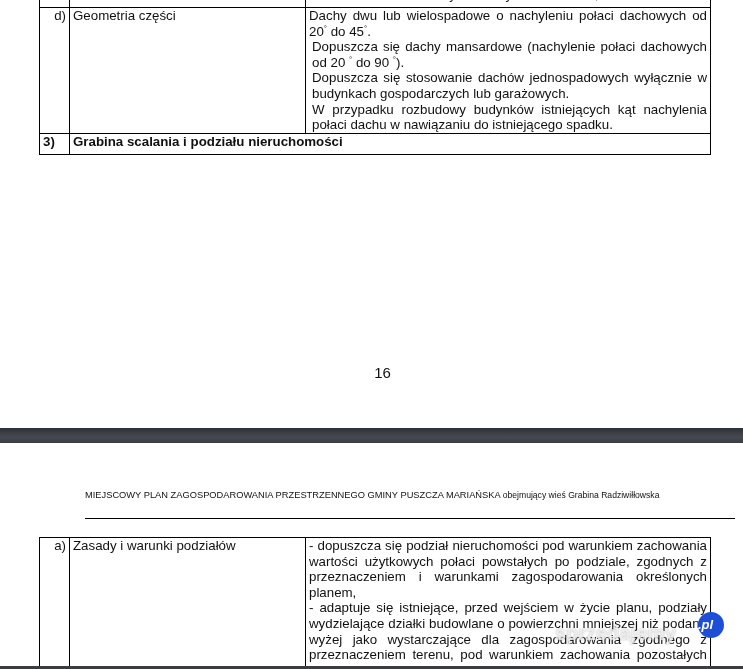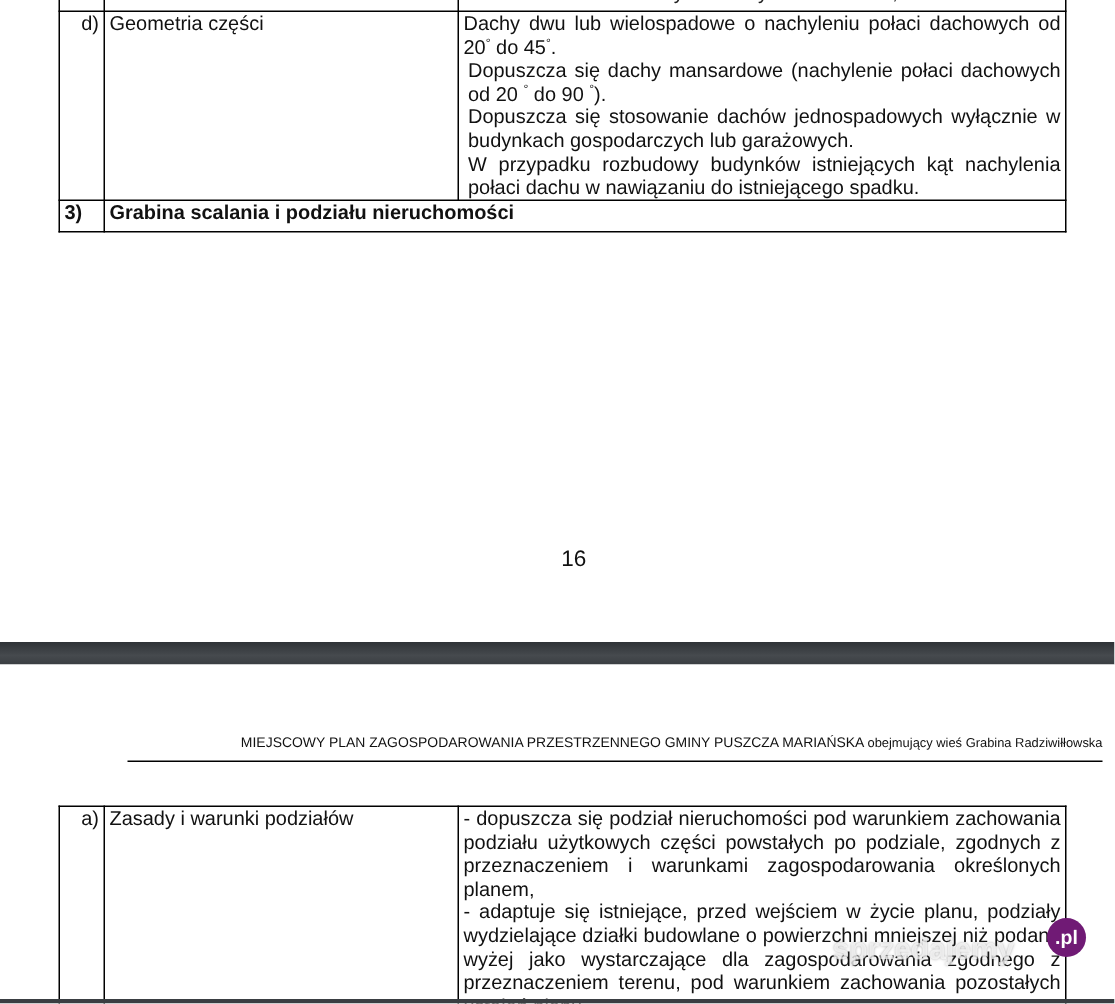--- a/index.html
+++ b/index.html
@@ -45,22 +45,22 @@
   #t2 { top:537px; }
 
   sup { font-size:8px; vertical-align:5px; line-height:0; }
 
   .page-number {
     position:absolute; top:364px; left:0; width:765px; text-align:center;
     font-size:15px;
   }
   .running-header {
     position:absolute; top:490px; left:85px; width:650px;
-    border-bottom:1px solid #000; text-align:right;
-    font-size:9.3px; line-height:10px; padding-bottom:7px;
+    border-bottom:1px solid #000; text-align:left;
+    font-size:9.3px; line-height:10px; padding-bottom:18px;
     white-space:nowrap;
   }
   .running-header .small { font-size:8.6px; }
 
   .watermark-remax {
     position:absolute; left:330px; top:2px; width:80px; height:50px;
     border-radius:50%;
     background:radial-gradient(ellipse at 50% 30%, rgba(220,80,90,0.18), rgba(120,150,200,0.12) 60%, rgba(255,255,255,0) 75%);
     pointer-events:none;
   }
@@ -72,22 +72,22 @@
     position:absolute; left:555px; top:612px; height:40px; width:170px;
     pointer-events:none;
   }
   .watermark-sprzedajemy .txt {
     position:absolute; left:0; top:10px; font-size:20px; font-weight:bold;
     color:rgba(255,255,255,0.7); text-shadow:0 0 2px rgba(120,120,120,0.6);
     letter-spacing:0px;
   }
   .watermark-sprzedajemy .dot {
     position:absolute; left:143px; top:0; width:26px; height:26px; border-radius:50%;
-    background:#701a75; color:#fff; font-size:13px; font-weight:bold;
-    text-align:center; line-height:26px;
+    background:#1d4ed8; color:#fff; font-size:13px; font-weight:bold;
+    text-align:left; line-height:26px;font-style:italic;
   }
 </style>
 </head>
 <body>
 
 <div class="page page-top">
   <table class="plan" id="t1">
     <colgroup>
         <col class="col-num">
         <col class="col-label">
@@ -133,21 +133,21 @@
   <colgroup>
       <col class="col-num">
       <col class="col-label">
       <col class="col-content">
     </colgroup>
   <tbody>
       <tr>
     <td class="num">a)</td>
     <td>Zasady i warunki podziałów</td>
     <td class="content">
-      <p>- dopuszcza się podział nieruchomości pod warunkiem zachowania podziału użytkowych części powstałych po podziale, zgodnych z przeznaczeniem i warunkami zagospodarowania określonych planem,</p>
+      <p>- dopuszcza się podział nieruchomości pod warunkiem zachowania wartości użytkowych połaci powstałych po podziale, zgodnych z przeznaczeniem i warunkami zagospodarowania określonych planem,</p>
       <p>- adaptuje się istniejące, przed wejściem w życie planu, podziały wydzielające działki budowlane o powierzchni mniejszej niż podana wyżej jako wystarczające dla zagospodarowania zgodnego z przeznaczeniem terenu, pod warunkiem zachowania pozostałych ustaleń planu.</p>
     </td>
   </tr>
 </tbody>
   </table>
 
 <div class="watermark-sprzedajemy">
   <span class="txt">sprzedajemy</span>
   <span class="dot">.pl</span>
 </div>

